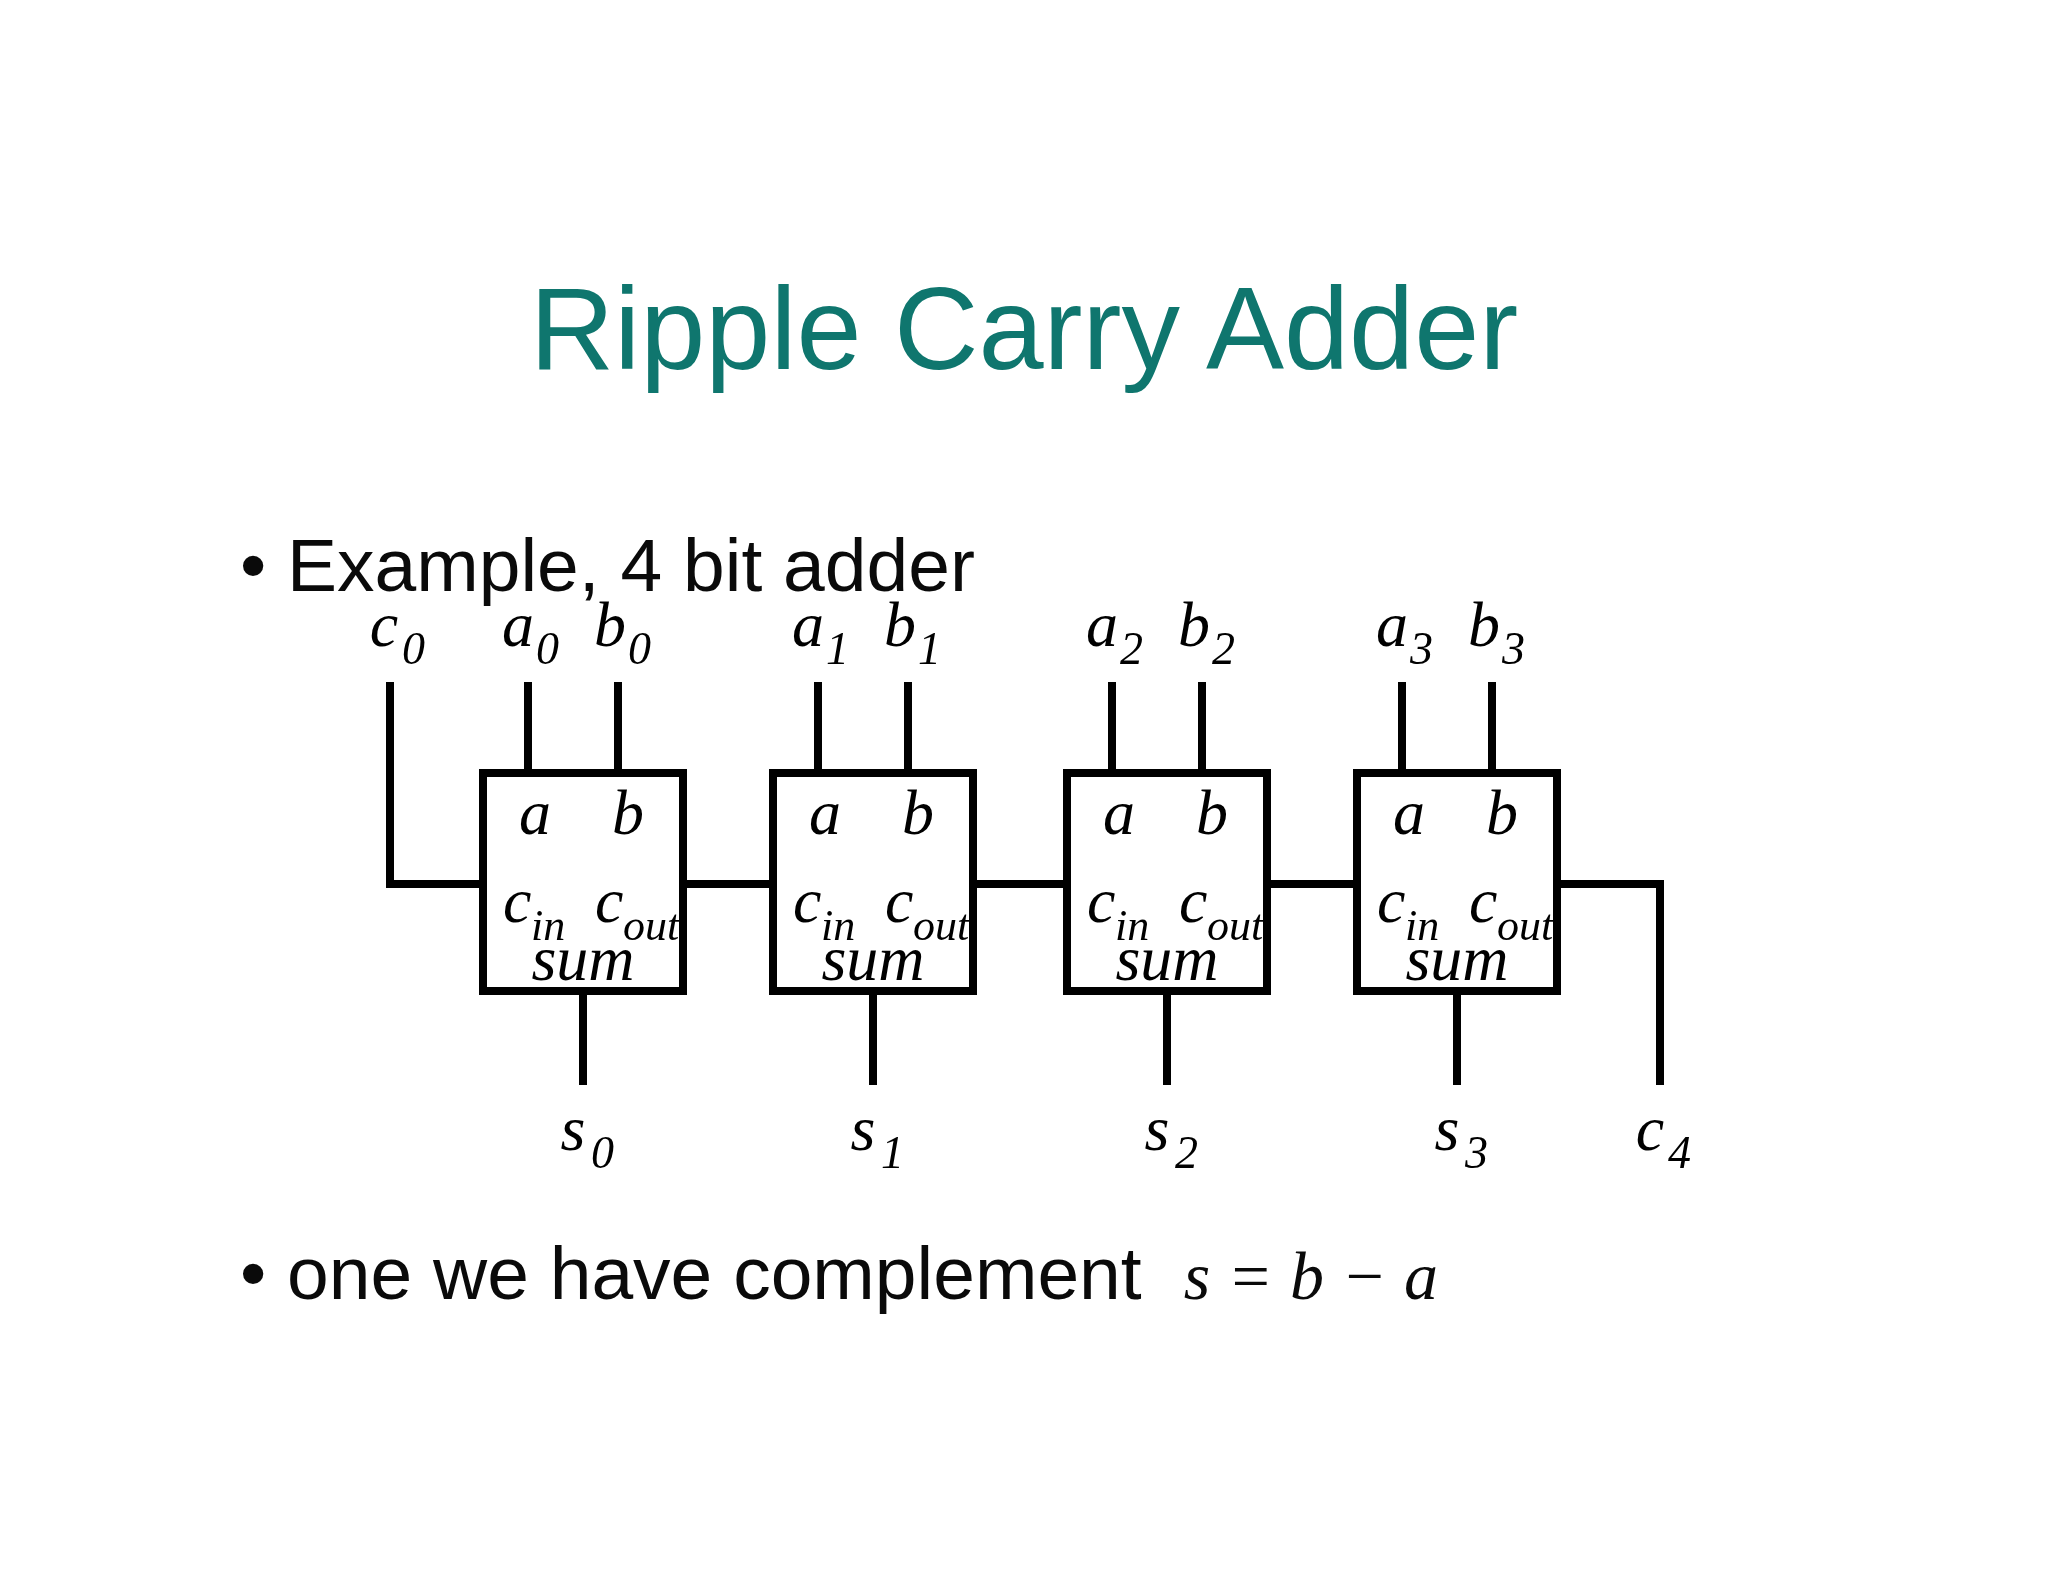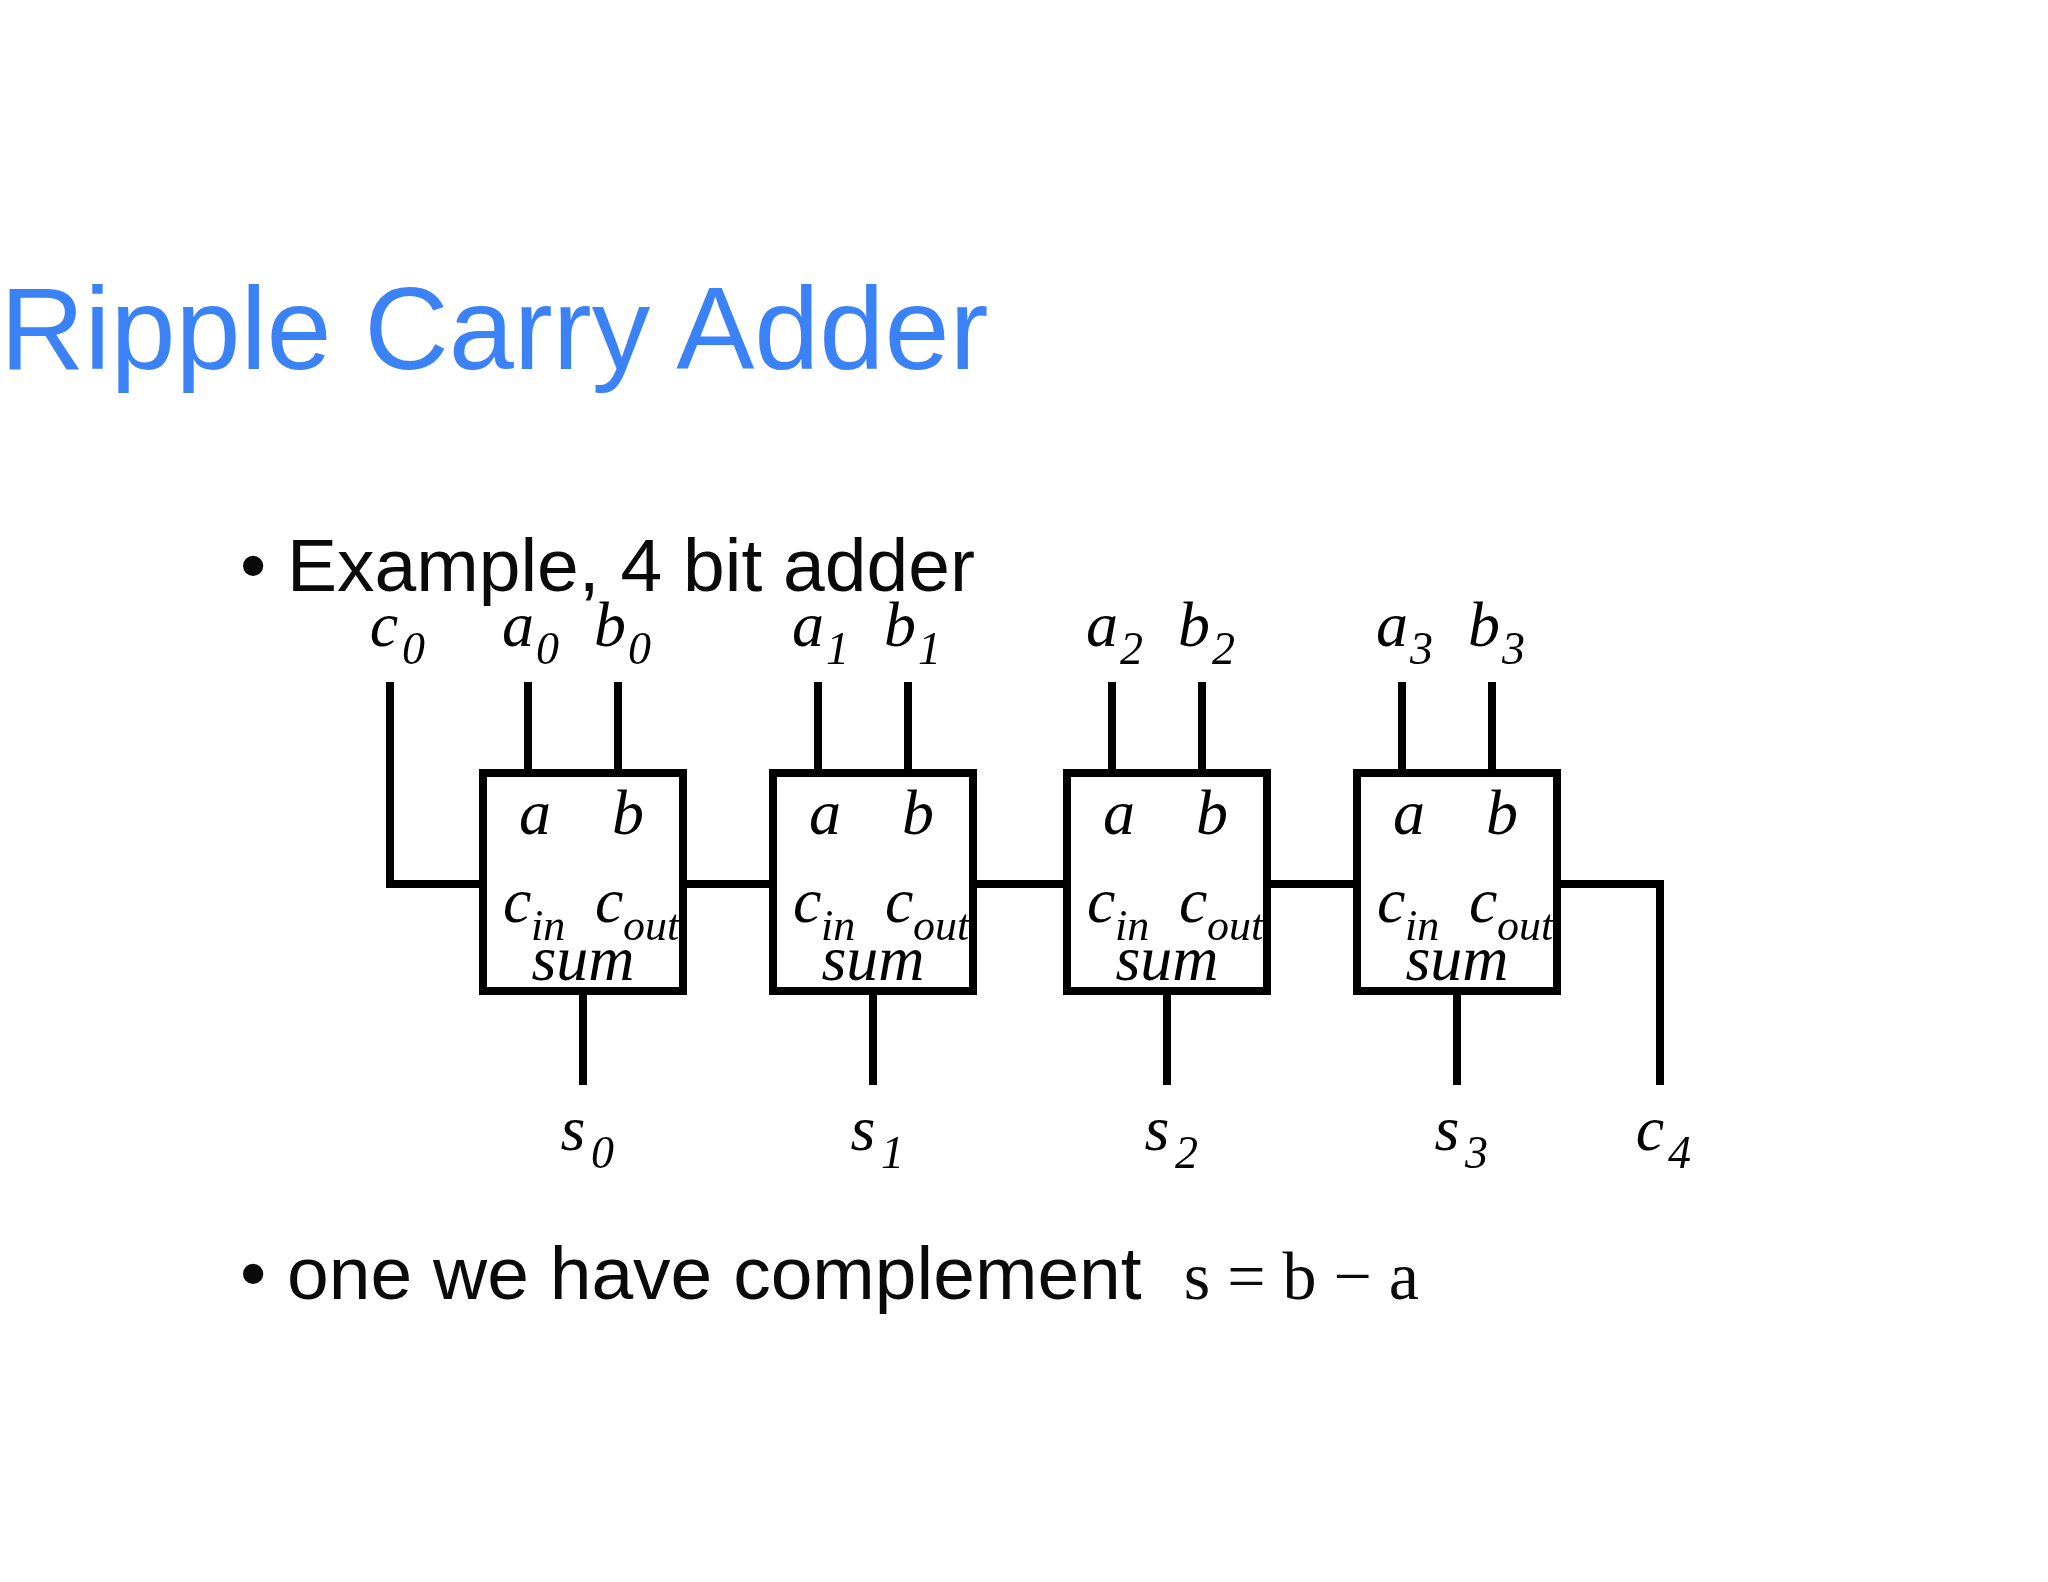--- a/index.html
+++ b/index.html
@@ -10,25 +10,25 @@
     background: #ffffff;
     overflow: hidden;
     font-family: "Liberation Sans", sans-serif;
     color: #000;
   }
   .title {
     position: absolute;
     top: 262px;
     left: 0;
     width: 100%;
-    text-align: left;
+    text-align: center;
     font-size: 117px;
     line-height: 1.15;
     font-weight: 400;
-    color: #3b82f6;
+    color: #0f766e;
   }
   .bullet-line {
     position: absolute;
     left: 240px;
     font-size: 75px;
     line-height: 90px;
     color: #0a0a0a;
     white-space: nowrap;
     margin-top: 48px;
   }
@@ -59,20 +59,21 @@
     font-size: 72px;
   }
   .mathsub {
     font-family: "Liberation Serif", serif;
     font-style: italic;
     font-size: 46px;
     vertical-align: -14px;
   }
   .equation {
     font-family: "Liberation Serif", serif;
+    font-style: italic;
     font-size: 68px;
     margin-left: 42px;
   }
   svg.diagram {
     position: absolute;
     left: 0;
     top: 0;
     width: 2048px;
     height: 1582px;
   }

